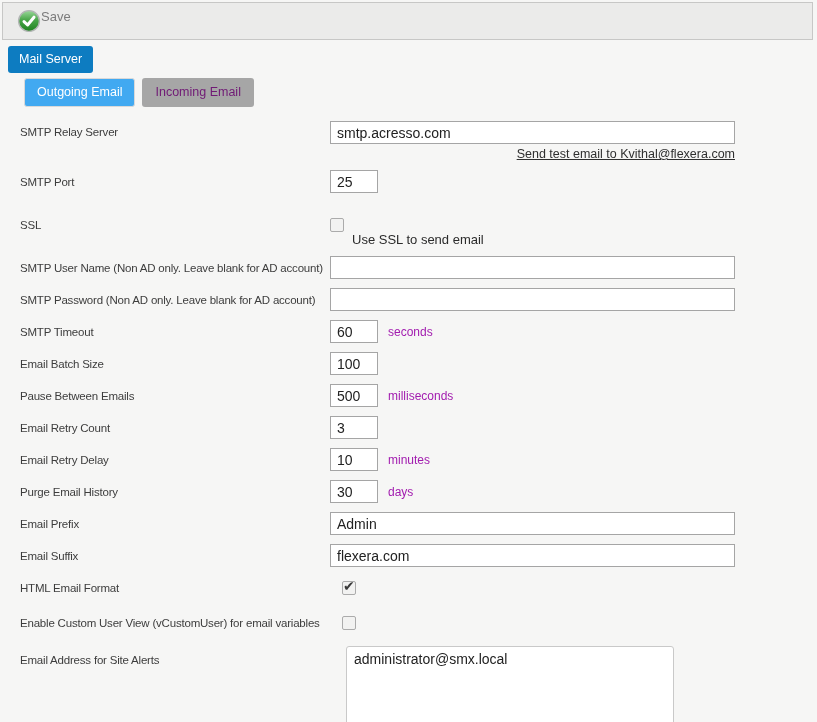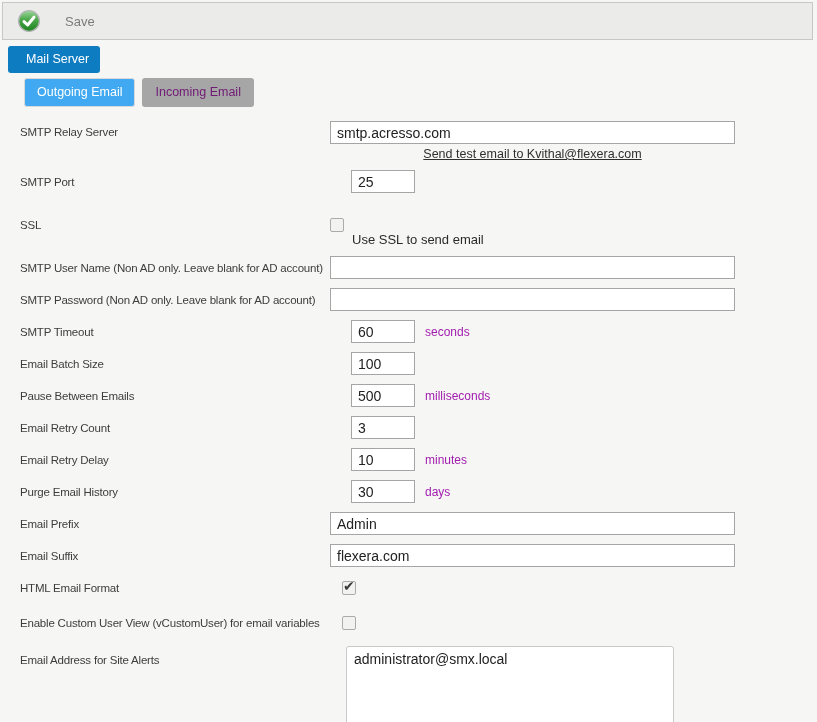--- a/index.html
+++ b/index.html
@@ -15,38 +15,37 @@
     margin: 2px 4px 0 2px;
     height: 38px;
     background: #ebebea;
     border: 1px solid #c7c7c6;
     display: flex;
     align-items: center;
     padding-left: 12px;
   }
   .save-button {
     display: flex;
-    align-items: center;
-    gap: 24px;
+    gap: 0;
     cursor: pointer;
     padding: 2px 6px 2px 2px;
   }
   .save-button .save-label {
     color: #7c7c7c;
     font-size: 13px;
   }
   .save-icon { width: 24px; height: 24px; display: inline-block; }
   
   .tabs-primary { margin: 6px 0 0 8px; }
   .tab-primary {
     display: inline-block;
     background: #0d7cc1;
     color: #ffffff;
     font-size: 12.5px;
-    padding: 6px 11px 7px 18px;
+    padding: 6px 11px 7px 11px;
     border: none;
     border-radius: 3px;
     font-family: "Liberation Sans", sans-serif;
     cursor: pointer;
   }
   .tabs-secondary { margin: 5px 0 0 4px; display: flex; gap: 7px; padding-left: 20px; }
   .tab-secondary {
     display: inline-block;
     font-size: 12.5px;
     padding: 6px 12px 7px 12px;
@@ -77,33 +76,33 @@
   .row.first { align-items: flex-start; }
   .row.first .lbl { padding-top: 5px; }
   .lbl {
     flex: 0 0 310px;
     font-size: 11.5px;
     letter-spacing: -0.2px;
     color: #3d3d3d;
     white-space: nowrap;
   }
   .ctl { display: flex; align-items: center; }
-  .ctl.col { flex-direction: column; align-items: center; }
+  .ctl.col { flex-direction: column; align-items: flex-end; }
   input.txt {
     height: 23px;
     border: 1px solid #a5a5a5;
     background: #ffffff;
     font-family: "Liberation Sans", sans-serif;
     font-size: 14px;
     color: #222;
     padding: 1px 6px;
     outline: none;
   }
   input.txt.wide { width: 405px; }
-  input.txt.small { width: 64px; margin-left: 21px; }
+  input.txt.small { width: 48px; }
   .unit { margin-left: 10px; font-size: 12px; color: #a21caf; }
   .link {
     margin-top: 3px;
     font-size: 12.5px;
     color: #2f2f2f;
     text-decoration: underline;
     cursor: pointer;
   }
   input.cb {
     appearance: none;

